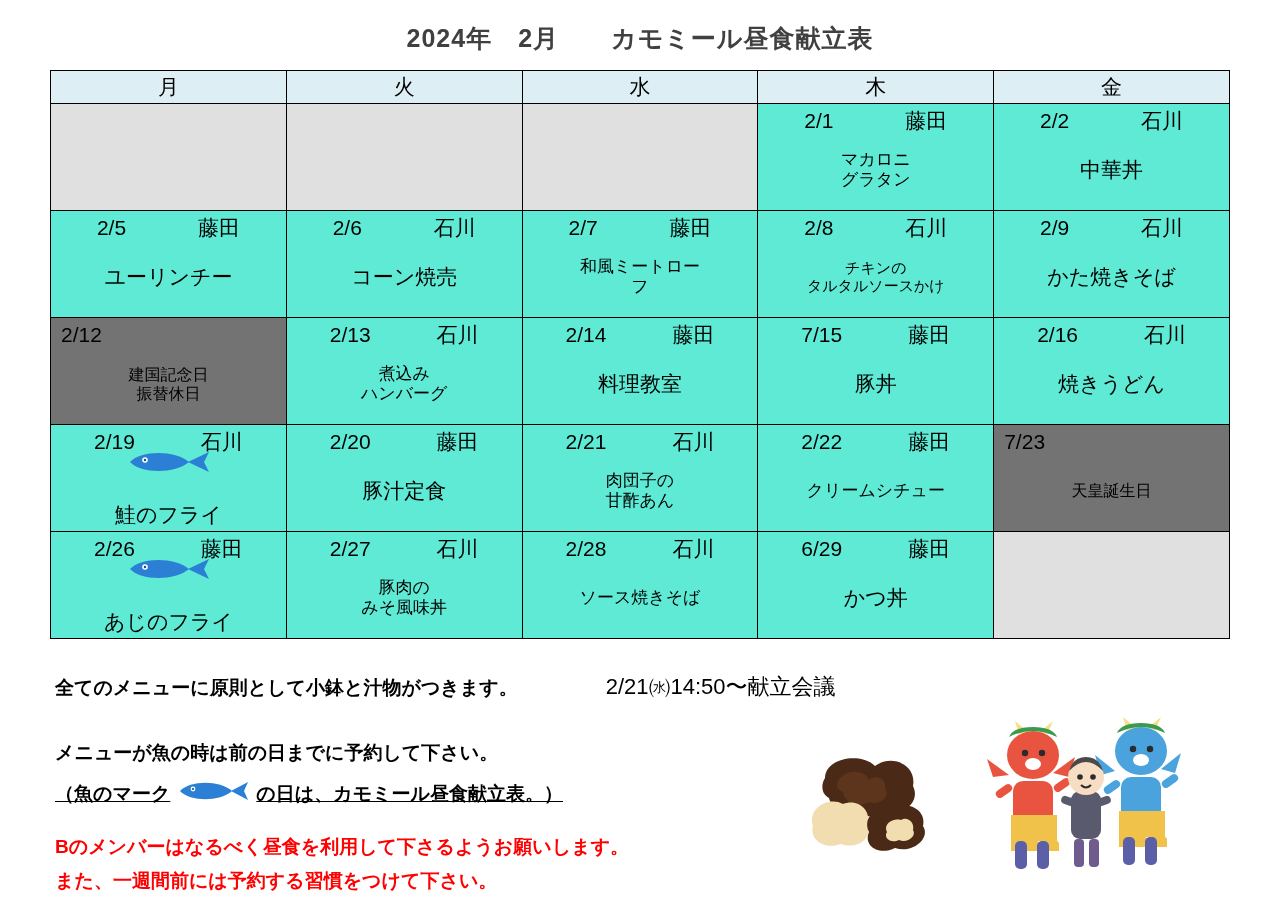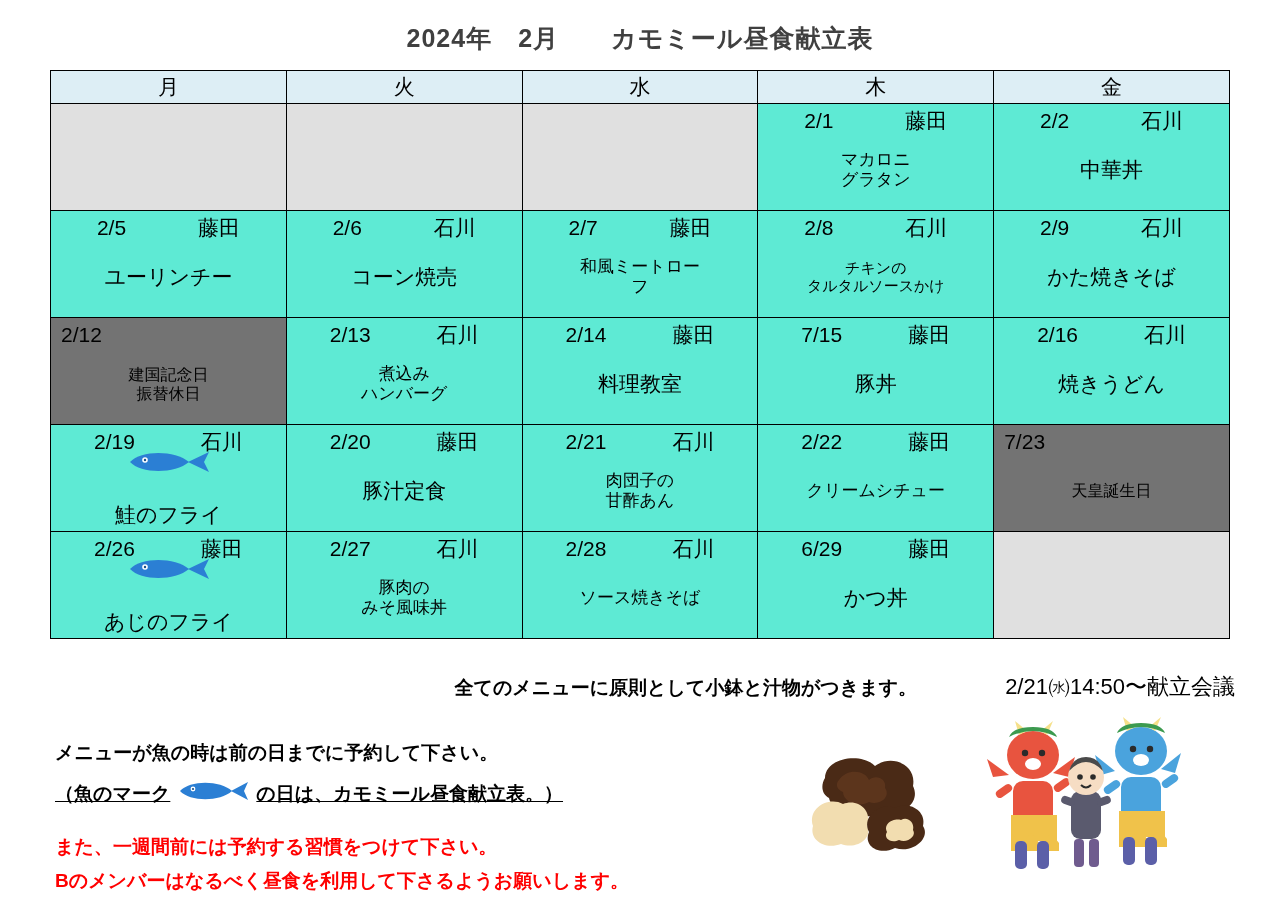--- a/index.html
+++ b/index.html
@@ -136,21 +136,20 @@
   }
   .note-line {
     font-size: 19px;
     font-weight: bold;
     margin-bottom: 13px;
     white-space: nowrap;
   }
   .note-row {
     display: flex;
     align-items: baseline;
-    justify-content: flex-end;
   }
   .note-meeting {
     font-size: 22px;
     font-weight: normal;
     margin-left: 88px;
   }
   .note-inline {
     display: flex;
     align-items: center;
     font-size: 19px;
@@ -439,22 +438,22 @@
             <path d="M55 12 L72 3 L68 12 L72 21 Z" fill="#2b7fd4"></path>
             <circle cx="17" cy="10" r="2.4" fill="#ffffff"></circle>
             <circle cx="17" cy="10" r="1.1" fill="#1a4f86"></circle>
           </svg>
         </span>
         <span>の日は、カモミール昼食献立表。）</span>
       </div>
     </div>
 
     <div class="notes-block-3">
+      <div class="note-red">Bのメンバーはなるべく昼食を利用して下さるようお願いします。</div>
       <div class="note-red">また、一週間前には予約する習慣をつけて下さい。</div>
-      <div class="note-red">Bのメンバーはなるべく昼食を利用して下さるようお願いします。</div>
     </div>
   </div>
 
   <div class="illus-choco">
     <svg width="160" height="130" viewBox="0 0 160 130" xmlns="http://www.w3.org/2000/svg">
       <path d="M30 38 C30 18, 66 12, 80 26 C96 14, 122 24, 118 46 C126 62, 108 78, 86 72 C70 82, 38 76, 34 58 C26 54, 26 44, 30 38 Z" fill="#4a2a16"></path>
       <path d="M44 40 C52 28, 70 30, 74 40 C80 34, 92 38, 90 48 C96 56, 86 66, 74 62 C64 68, 48 62, 48 52 C42 50, 40 44, 44 40 Z" fill="#6b3e22" opacity="0.55"></path>
       <path d="M18 86 C12 68, 34 56, 48 64 C62 58, 78 70, 72 86 C78 98, 62 110, 46 104 C30 110, 14 100, 18 86 Z" fill="#f2ddb0"></path>
       <path d="M74 92 C66 76, 86 62, 100 68 C112 60, 132 70, 128 86 C136 98, 118 114, 100 108 C84 116, 68 106, 74 92 Z" fill="#4a2a16"></path>
       <path d="M92 92 C88 84, 98 78, 106 80 C112 76, 120 82, 118 90 C122 96, 112 104, 104 100 C96 104, 88 98, 92 92 Z" fill="#f2ddb0"></path>

